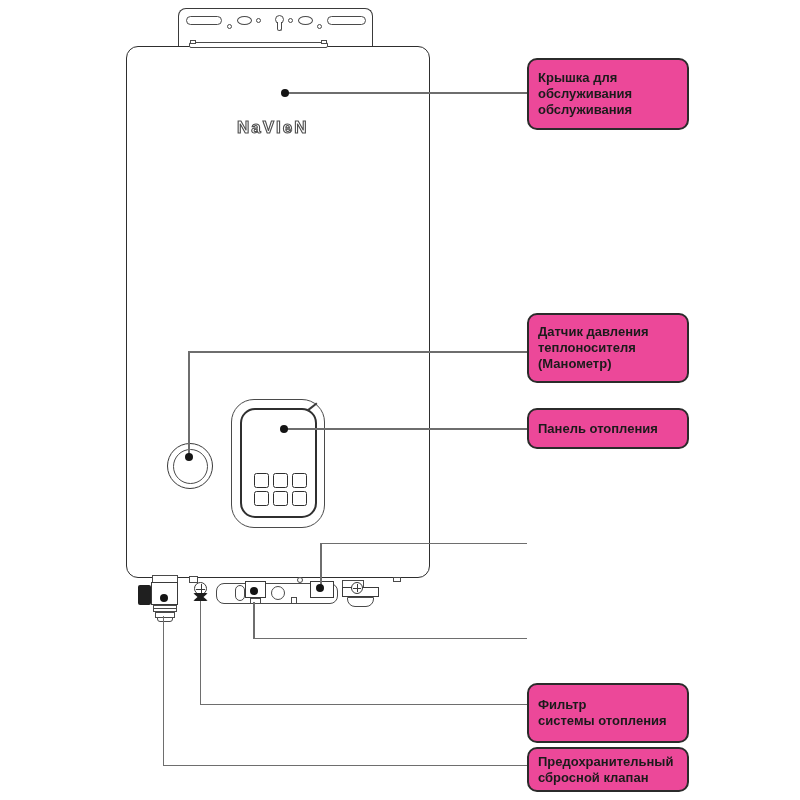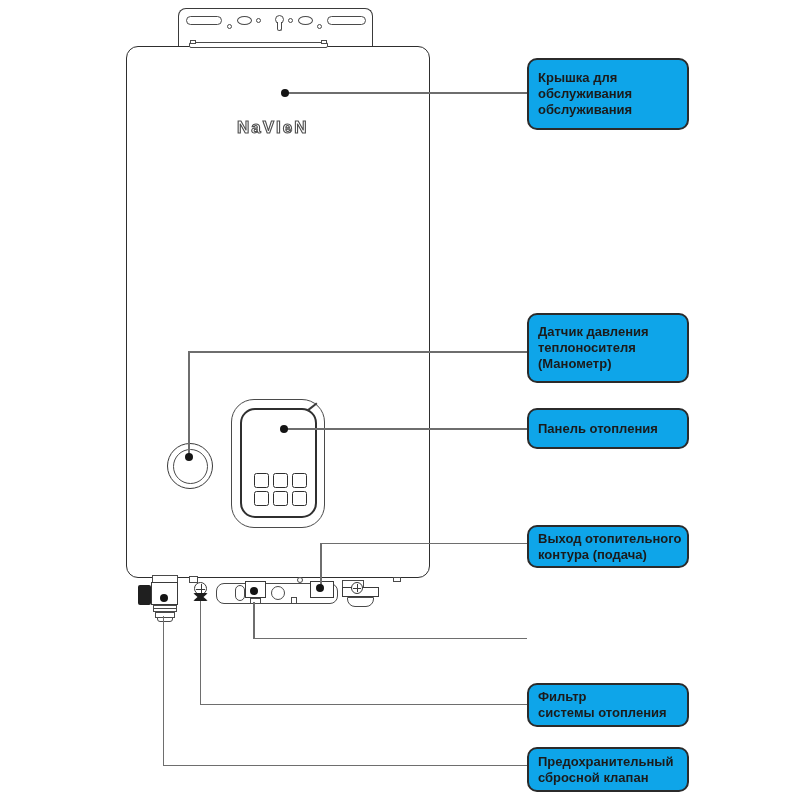--- a/index.html
+++ b/index.html
@@ -4,21 +4,21 @@
 <style>
   html,body{margin:0;padding:0;background:#fff;}
   .stage{position:relative;width:800px;height:800px;background:#fff;overflow:hidden;
          font-family:"Liberation Sans",sans-serif;}
   .abs{position:absolute;box-sizing:border-box;}
   .ol{border:1.5px solid #3a3a3a;background:#fff;}
   .thin{border:1.2px solid #4a4a4a;background:#fff;}
   .line{background:#6e6e6e;}
   .dot{background:#141414;border-radius:50%;width:8px;height:8px;}
   .circ{border-radius:50%;}
-  .callout{left:527px;width:162px;border:2px solid #2b2b2b;border-radius:10px;background:#0ea5e9;
+  .callout{left:527px;width:162px;border:2px solid #2b2b2b;border-radius:10px;background:#ec4899;
            display:flex;flex-direction:column;justify-content:center;
            padding:2px 6px 2px 9px;color:#1b1b1b;
            font-size:13px;line-height:16px;font-weight:bold;white-space:nowrap;}
   .brand{font-size:17px;font-weight:bold;letter-spacing:2px;color:#fff;
          -webkit-text-stroke:1.1px #4f4f4f;text-shadow:0 0 0.5px #777;}
   .btn{width:15px;height:15px;border:1.6px solid #2f2f2f;border-radius:2.5px;background:#fff;}
   .screw{border:1.3px solid #3a3a3a;background:#fff;border-radius:50%;}
   .screw .sh{position:absolute;left:1px;right:1px;top:50%;height:1.2px;background:#3a3a3a;}
   .screw .sv{position:absolute;top:1px;bottom:1px;left:50%;width:1.2px;background:#3a3a3a;}
   .thread{background:repeating-linear-gradient(180deg,#4a4a4a 0 1.2px,#fff 1.2px 3.2px);
@@ -123,25 +123,21 @@
     <div>обслуживания</div>
   </div>
   <div class="abs callout" style="top:313px;height:70px;">
     <div>Датчик давления</div>
     <div>теплоносителя</div>
     <div>(Манометр)</div>
   </div>
   <div class="abs callout" style="top:408px;height:41px;">
     <div>Панель отопления</div>
   </div>
-  <div class="abs callout" style="top:525px;height:43px;">
-    <div>Выход отопительного</div>
-    <div>контура (подача)</div>
-  </div>
-  <div class="abs callout" style="top:683px;height:44px;">
+  <div class="abs callout" style="top:683px;height:60px;">
     <div>Фильтр</div>
     <div>системы отопления</div>
   </div>
   <div class="abs callout" style="top:747px;height:45px;">
     <div>Предохранительный</div>
     <div>сбросной клапан</div>
   </div>
 
 </div>
 

